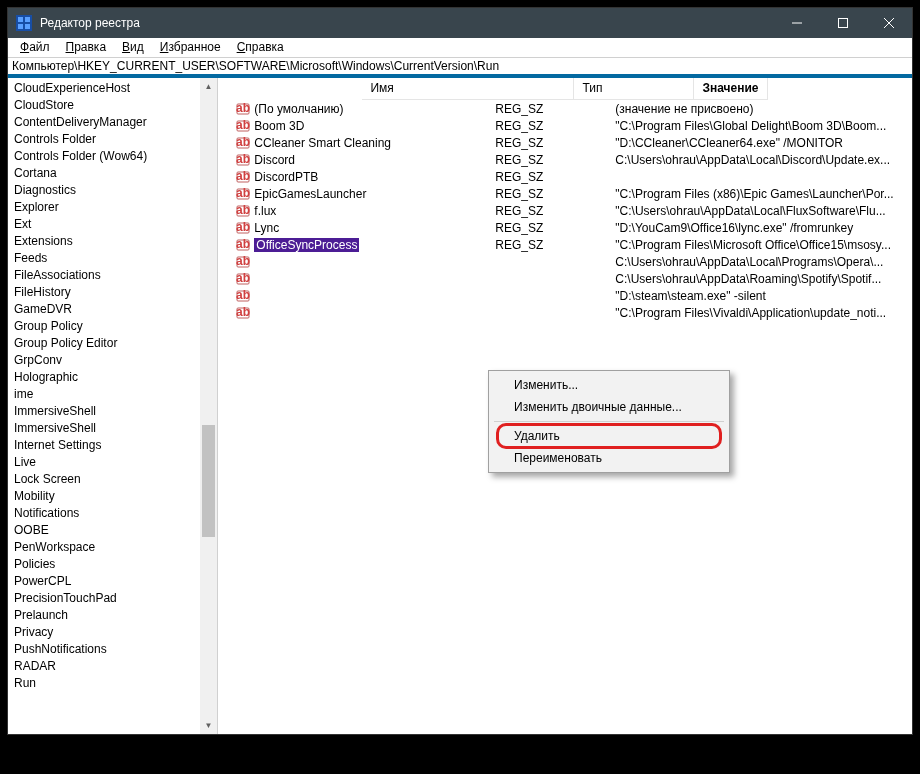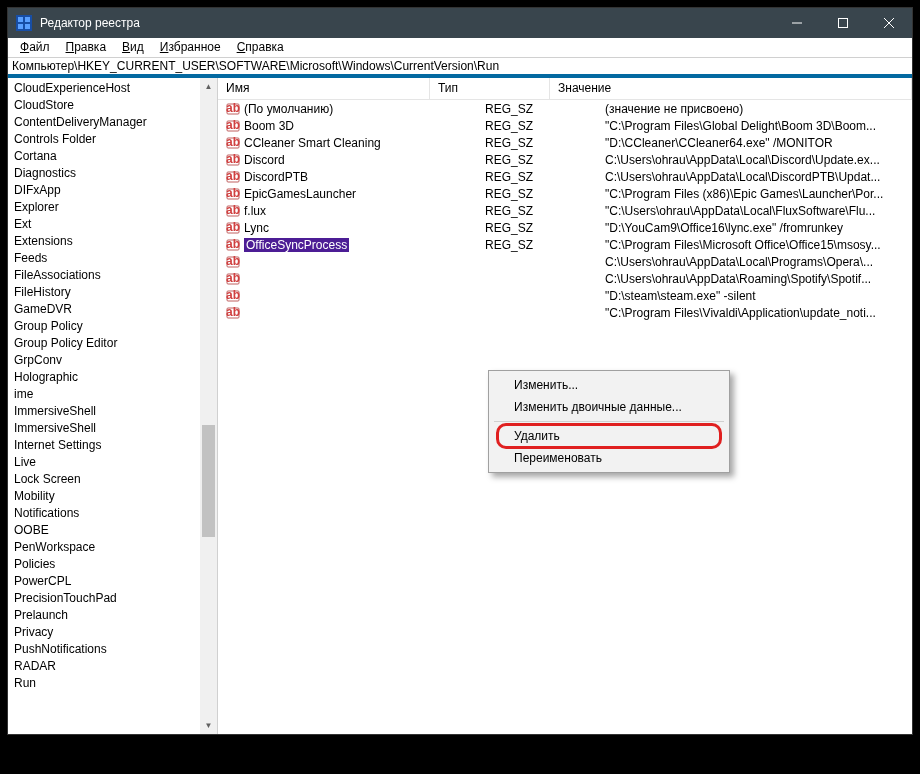--- a/index.html
+++ b/index.html
@@ -22,26 +22,26 @@
 
 .content { flex: 1; display: flex; min-height: 0; }
 .tree-pane { width: 210px; border-right: 1px solid #d0d0d0; display: flex; }
 .tree-scroll { flex: 1; overflow: hidden; padding: 2px 0 2px 6px; }
 .tree-item { height: 17px; line-height: 17px; white-space: nowrap; overflow: hidden; text-overflow: ellipsis; cursor: default; }
 .scrollbar-v { width: 17px; background: #f0f0f0; display: flex; flex-direction: column; }
 .scrollbar-v .arrow { height: 17px; background: #f0f0f0; display:flex; align-items:center; justify-content:center; color:#606060; font-size:8px;}
 .scrollbar-v .track { flex: 1; position: relative; }
 .scrollbar-v .thumb { position: absolute; left: 2px; right: 2px; top: 53%; height: 18%; background: #c2c2c2; border-radius: 0; }
 
-.list-pane { flex: 1; display: flex; flex-direction: column; position: relative; }
+.list-pane { flex: 1; display: flex; flex-direction: column; position: relative; align-items: center; }
 .list-header { height: 22px; display: flex; border-bottom: 1px solid #e5e5e5; }
 .list-header .col { padding: 3px 8px; border-right: 1px solid #e5e5e5; font-size: 12px; color:#000; }
 .col-name { width: 212px; }
 .col-type { width: 120px; }
-.col-value { flex: 1; }
+.col-value { flex: 1; font-weight: bold; }
 
 .list-body { flex: 1; overflow: hidden; }
 .list-row { height: 17px; display: flex; align-items: center; cursor: default; }
 .list-row .cell { padding: 0 8px; white-space: nowrap; overflow: hidden; text-overflow: ellipsis; }
 .list-row .cell-name { width: 212px; display: flex; align-items: center; gap: 4px; }
 .list-row .cell-type { width: 120px; margin-left: 47px; }
 .list-row .cell-value { flex: 1; }
 .list-row.selected .cell-name .label { background: #4c1d95; color: #fff; padding: 0 2px; }
 
 .value-icon { width: 14px; height: 14px; flex-shrink: 0; display: inline-flex; align-items: center; justify-content: center; }
@@ -99,23 +99,23 @@
     <span>Компьютер\HKEY_CURRENT_USER\SOFTWARE\Microsoft\Windows\CurrentVersion\Run</span>
   </div>
 
   <div class="content">
     <div class="tree-pane">
       <div class="tree-scroll" id="tree-scroll">
           <div class="tree-item">CloudExperienceHost</div>
           <div class="tree-item">CloudStore</div>
           <div class="tree-item">ContentDeliveryManager</div>
           <div class="tree-item">Controls Folder</div>
+          <div class="tree-item">Controls Folder (Wow64)</div>
           <div class="tree-item">Cortana</div>
           <div class="tree-item">Diagnostics</div>
-          <div class="tree-item">DIFxApp</div>
           <div class="tree-item">Explorer</div>
           <div class="tree-item">Ext</div>
           <div class="tree-item">Extensions</div>
           <div class="tree-item">Feeds</div>
           <div class="tree-item">FileAssociations</div>
           <div class="tree-item">FileHistory</div>
           <div class="tree-item">GameDVR</div>
           <div class="tree-item">Group Policy</div>
           <div class="tree-item">Group Policy Editor</div>
           <div class="tree-item">GrpConv</div>
@@ -211,21 +211,20 @@
             <div class="cell cell-name">
               <span class="value-icon">
                 <svg width="14" height="14" viewBox="0 0 14 14">
                   <rect x="1" y="2" width="12" height="10" rx="1" fill="#fff" stroke="#c06060" stroke-width="1"></rect>
                   <text x="7" y="10" font-size="7" text-anchor="middle" fill="#d04040" font-family="Arial" font-weight="bold">ab</text>
                 </svg>
               </span>
               <span class="label">DiscordPTB</span>
             </div>
             <div class="cell cell-type">REG_SZ</div>
-            <div class="cell cell-value">C:\Users\ohrau\AppData\Local\DiscordPTB\Updat...</div>
           </div>
           <div class="list-row">
             <div class="cell cell-name">
               <span class="value-icon">
                 <svg width="14" height="14" viewBox="0 0 14 14">
                   <rect x="1" y="2" width="12" height="10" rx="1" fill="#fff" stroke="#c06060" stroke-width="1"></rect>
                   <text x="7" y="10" font-size="7" text-anchor="middle" fill="#d04040" font-family="Arial" font-weight="bold">ab</text>
                 </svg>
               </span>
               <span class="label">EpicGamesLauncher</span>

